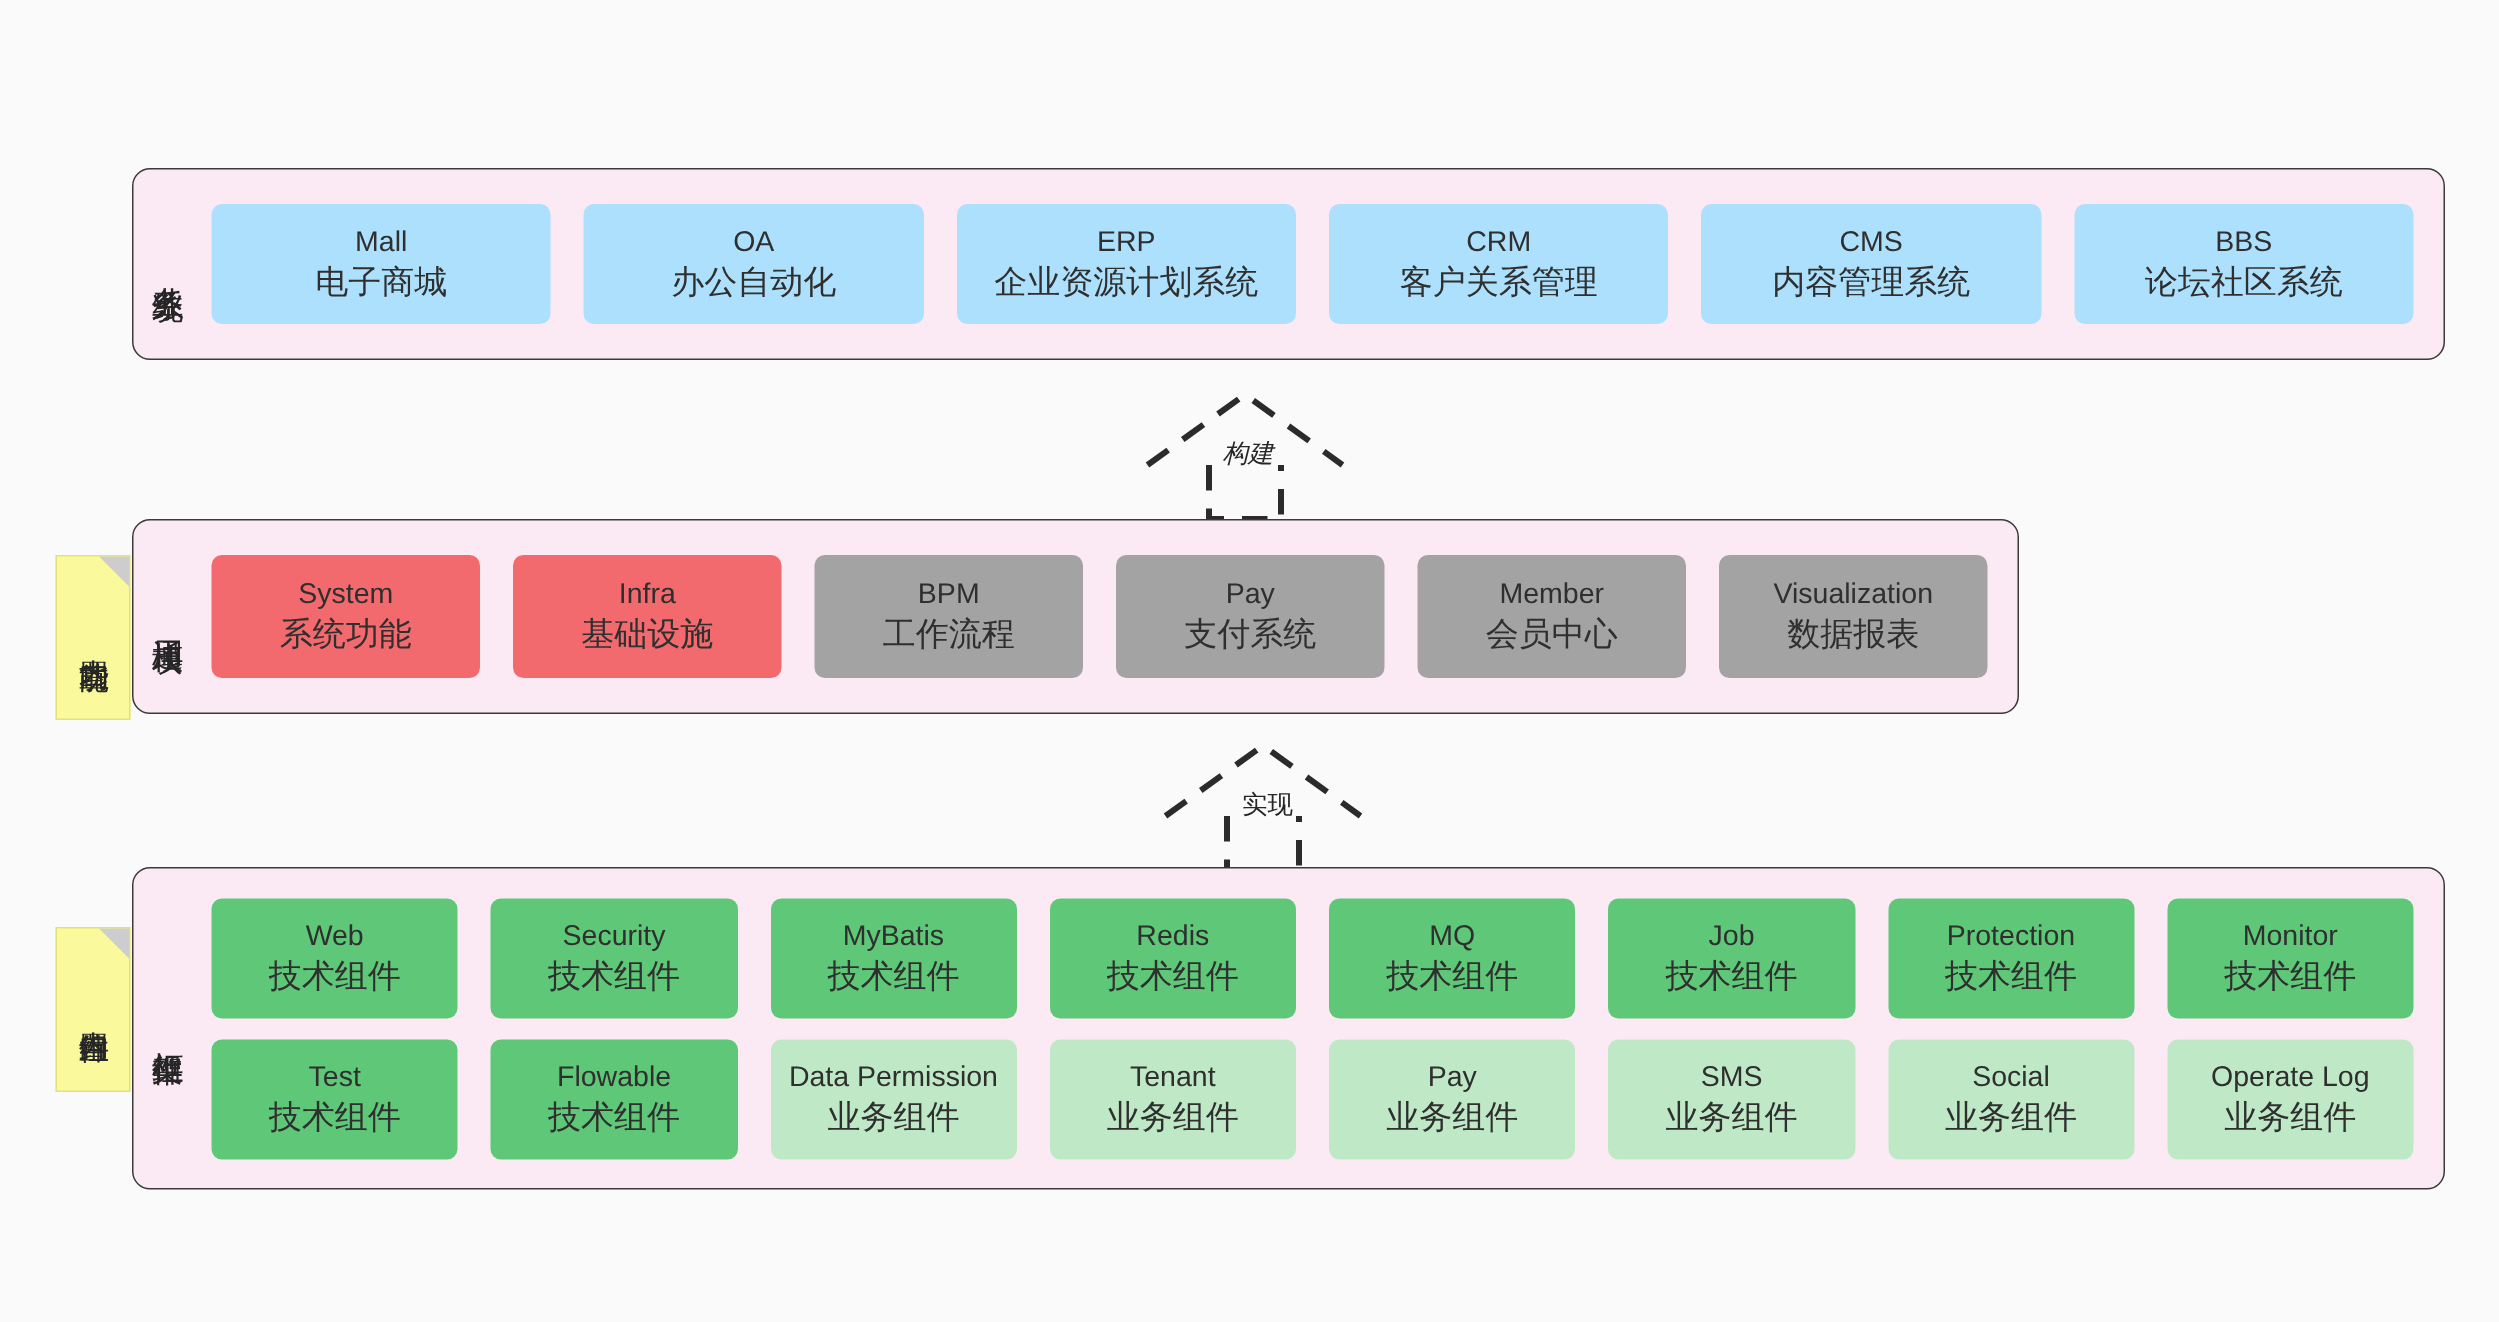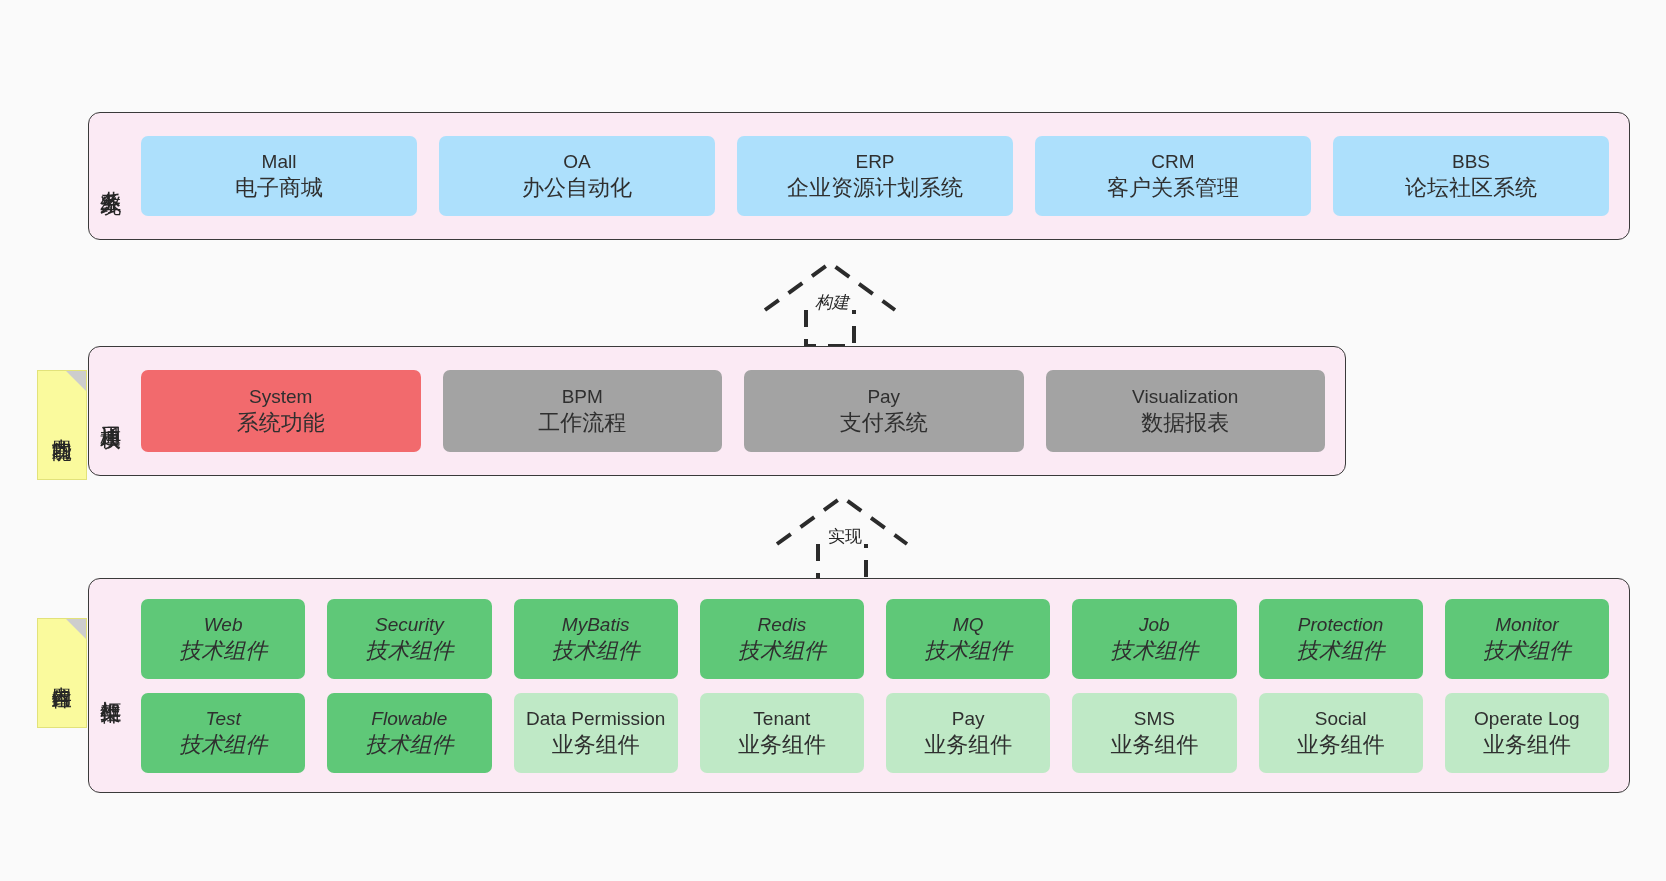--- a/index.html
+++ b/index.html
@@ -81,21 +81,21 @@
   .card .cn { font-size: 22px; }
 
   .h-biz   { height: 80px; }
   .h-mod   { height: 82px; }
   .h-frame { height: 80px; }
 
   
   .c-blue        { background: #ade0fc; }
   .c-red         { background: #f26a6d; }
   .c-pink        { background: #a3a3a3; }
-  .c-green       { background: #5fc878; font-style: italic; }
+  .c-green       { background: #5fc878; }
   .c-green-light { background: #bfe9c6; }
 
   
   .note {
     position: absolute;
     box-sizing: border-box;
     background: #fafa9d;
     border: 1px solid #e2e27a;
     display: flex;
     align-items: center;
@@ -155,20 +155,24 @@
         </div>
         <div class="card c-blue h-biz">
           <span class="en">ERP</span>
           <span class="cn">企业资源计划系统</span>
         </div>
         <div class="card c-blue h-biz">
           <span class="en">CRM</span>
           <span class="cn">客户关系管理</span>
         </div>
         <div class="card c-blue h-biz">
+          <span class="en">CMS</span>
+          <span class="cn">内容管理系统</span>
+        </div>
+        <div class="card c-blue h-biz">
           <span class="en">BBS</span>
           <span class="cn">论坛社区系统</span>
         </div>
       </div>
     </div>
   </div>
 
   <div class="uml-arrow" style="left:760px; top:258px;">
     <svg width="140" height="90" viewBox="0 0 140 90">
       <path d="M 5 52 L 70 5 L 135 52" fill="none" stroke="#2b2b2b" stroke-width="4" stroke-dasharray="17 12" stroke-linecap="butt"></path>
@@ -182,27 +186,35 @@
   </div>
 
   <div class="layer" id="layer-modules" style="left:88px; top:346px; width:1258px; height:130px;">
     <div class="layer-title">通用模块</div>
     <div class="layer-body">
       <div class="row">
         <div class="card c-red h-mod">
           <span class="en">System</span>
           <span class="cn">系统功能</span>
         </div>
+        <div class="card c-red h-mod">
+          <span class="en">Infra</span>
+          <span class="cn">基础设施</span>
+        </div>
         <div class="card c-pink h-mod">
           <span class="en">BPM</span>
           <span class="cn">工作流程</span>
         </div>
         <div class="card c-pink h-mod">
           <span class="en">Pay</span>
           <span class="cn">支付系统</span>
+        </div>
+        <div class="card c-pink h-mod">
+          <span class="en">Member</span>
+          <span class="cn">会员中心</span>
         </div>
         <div class="card c-pink h-mod">
           <span class="en">Visualization</span>
           <span class="cn">数据报表</span>
         </div>
       </div>
     </div>
   </div>
 
   <div class="uml-arrow" style="left:772px; top:492px;">

